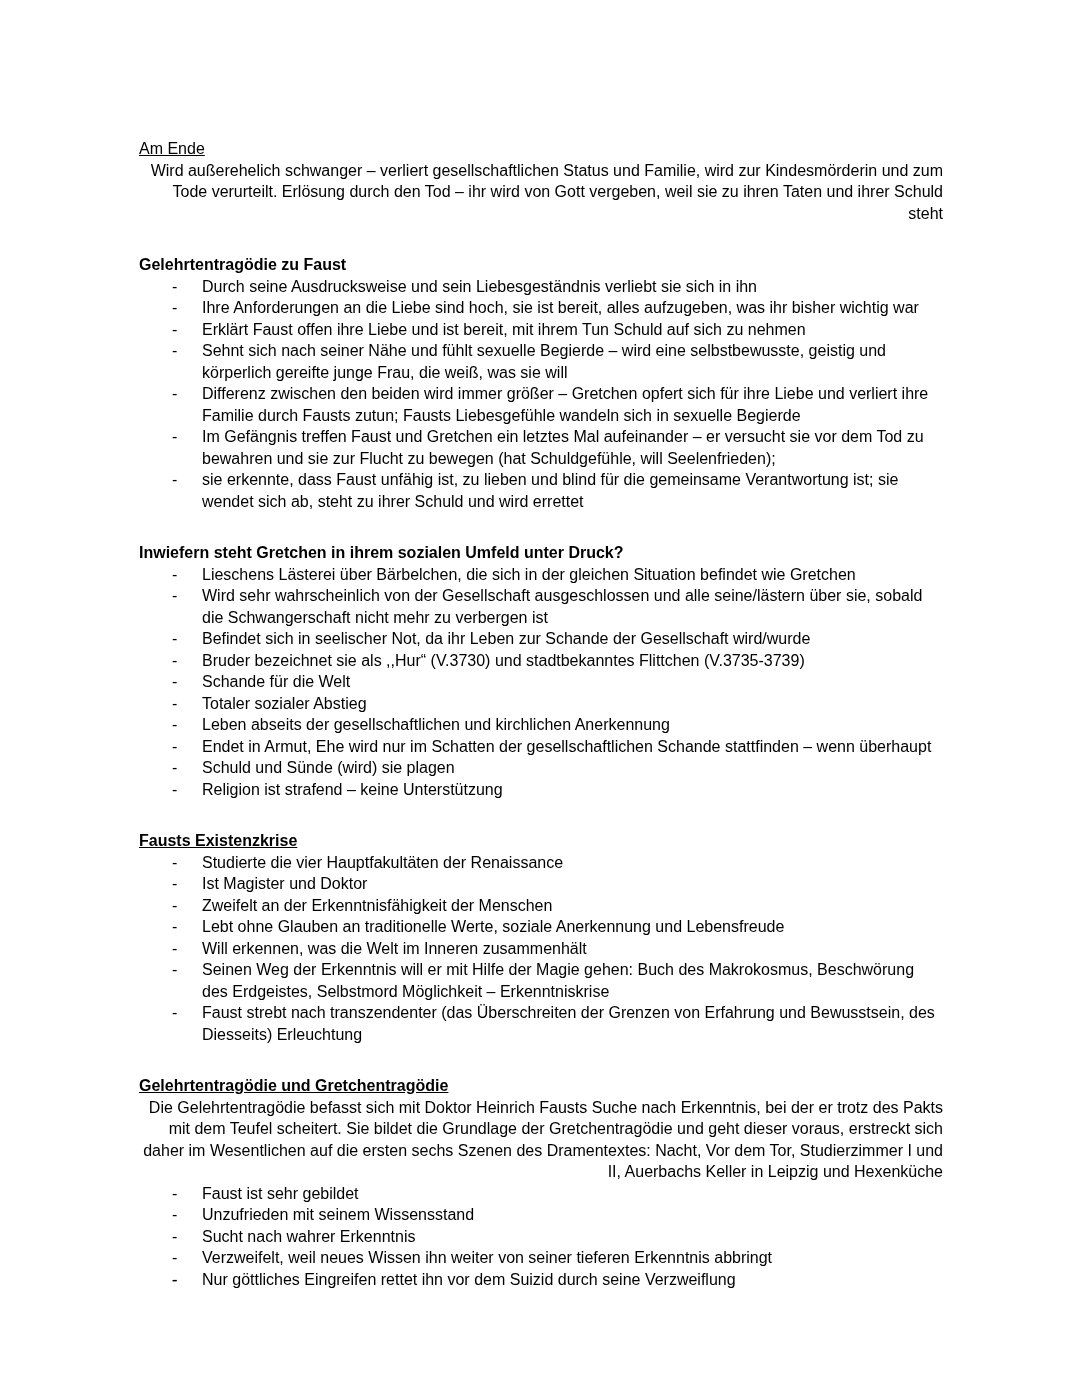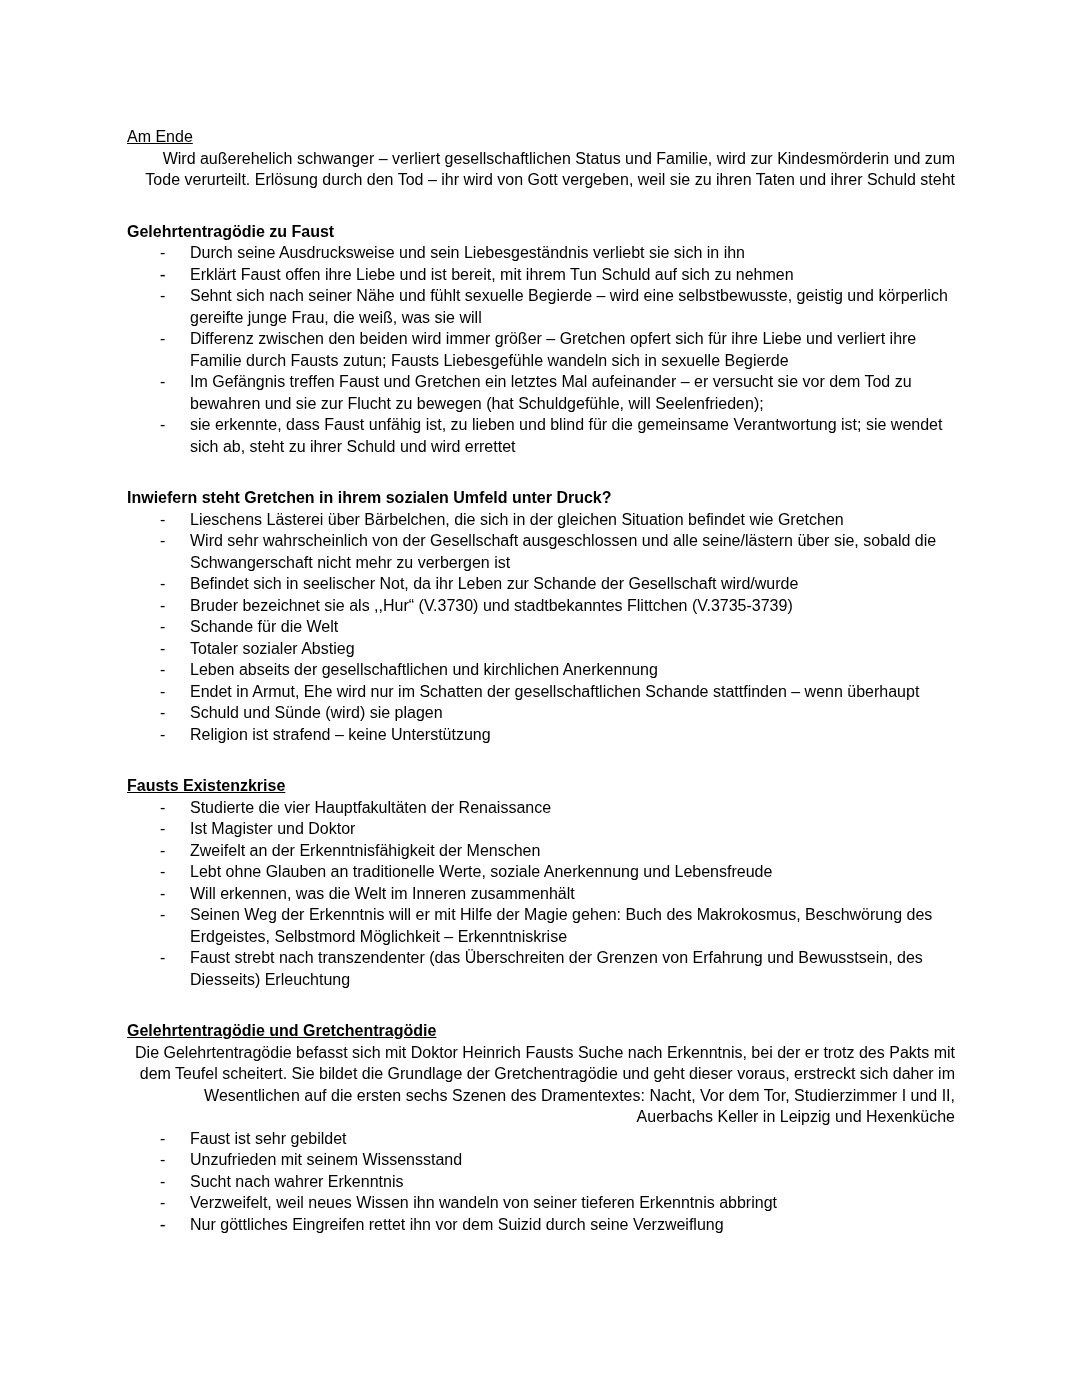--- a/index.html
+++ b/index.html
@@ -16,21 +16,21 @@
     line-height: 21.5px;
     color: #000000;
     -webkit-font-smoothing: antialiased;
   }
   .page {
     box-sizing: border-box;
     width: 1080px;
     height: 1397px;
     padding: 126px 125px 0 127px;
   }
-  .doc-section { margin: 0; }
+  .doc-section { margin: 12px; }
   .doc-section + .doc-section { margin-top: 30px; }
   .heading {
     margin: 0;
     font-weight: normal;
   }
   .heading.bold { font-weight: bold; }
   .heading.underline { text-decoration: underline; }
   .para {
     margin: 0;
     text-align: right;
@@ -50,21 +50,21 @@
 <body>
 
 <div class="page">
     <section class="doc-section">
       <div class="heading underline">Am Ende</div>
       <p class="para">Wird außerehelich schwanger – verliert gesellschaftlichen Status und Familie, wird zur Kindesmörderin und zum Tode verurteilt. Erlösung durch den Tod – ihr wird von Gott vergeben, weil sie zu ihren Taten und ihrer Schuld steht</p>
     </section>
     <section class="doc-section">
       <div class="heading bold">Gelehrtentragödie zu Faust</div>
       <div class="bullet"><span class="dash">-</span><span class="btext">Durch seine Ausdrucksweise und sein Liebesgeständnis verliebt sie sich in ihn</span></div>
-      <div class="bullet"><span class="dash">-</span></div>
+      <div class="bullet"><span class="dash">-</span><span class="btext">Ihre Anforderungen an die Liebe sind hoch, sie ist bereit, alles aufzugeben, was ihr bisher wichtig war</span></div>
       <div class="bullet"><span class="dash">-</span><span class="btext">Erklärt Faust offen ihre Liebe und ist bereit, mit ihrem Tun Schuld auf sich zu nehmen</span></div>
       <div class="bullet"><span class="dash">-</span><span class="btext">Sehnt sich nach seiner Nähe und fühlt sexuelle Begierde – wird eine selbstbewusste, geistig und körperlich gereifte junge Frau, die weiß, was sie will</span></div>
       <div class="bullet"><span class="dash">-</span><span class="btext">Differenz zwischen den beiden wird immer größer – Gretchen opfert sich für ihre Liebe und verliert ihre Familie durch Fausts zutun; Fausts Liebesgefühle wandeln sich in sexuelle Begierde</span></div>
       <div class="bullet"><span class="dash">-</span><span class="btext">Im Gefängnis treffen Faust und Gretchen ein letztes Mal aufeinander – er versucht sie vor dem Tod zu bewahren und sie zur Flucht zu bewegen (hat Schuldgefühle, will Seelenfrieden);</span></div>
       <div class="bullet"><span class="dash">-</span><span class="btext">sie erkennte, dass Faust unfähig ist, zu lieben und blind für die gemeinsame Verantwortung ist; sie wendet sich ab, steht zu ihrer Schuld und wird errettet</span></div>
     </section>
     <section class="doc-section">
       <div class="heading bold">Inwiefern steht Gretchen in ihrem sozialen Umfeld unter Druck?</div>
       <div class="bullet"><span class="dash">-</span><span class="btext">Lieschens Lästerei über Bärbelchen, die sich in der gleichen Situation befindet wie Gretchen</span></div>
       <div class="bullet"><span class="dash">-</span><span class="btext">Wird sehr wahrscheinlich von der Gesellschaft ausgeschlossen und alle seine/lästern über sie, sobald die Schwangerschaft nicht mehr zu verbergen ist</span></div>
@@ -86,17 +86,17 @@
       <div class="bullet"><span class="dash">-</span><span class="btext">Will erkennen, was die Welt im Inneren zusammenhält</span></div>
       <div class="bullet"><span class="dash">-</span><span class="btext">Seinen Weg der Erkenntnis will er mit Hilfe der Magie gehen: Buch des Makrokosmus, Beschwörung des Erdgeistes, Selbstmord Möglichkeit – Erkenntniskrise</span></div>
       <div class="bullet"><span class="dash">-</span><span class="btext">Faust strebt nach transzendenter (das Überschreiten der Grenzen von Erfahrung und Bewusstsein, des Diesseits) Erleuchtung</span></div>
     </section>
     <section class="doc-section">
       <div class="heading bold underline">Gelehrtentragödie und Gretchentragödie</div>
       <p class="para"><strong>Die Gelehrtentragödie</strong> befasst sich mit Doktor Heinrich Fausts Suche nach Erkenntnis, bei der er trotz des Pakts mit dem Teufel scheitert. Sie bildet die Grundlage der Gretchentragödie und geht dieser voraus, erstreckt sich daher im Wesentlichen auf die ersten sechs Szenen des Dramentextes: Nacht, Vor dem Tor, Studierzimmer I und II, Auerbachs Keller in Leipzig und Hexenküche</p>
       <div class="bullet"><span class="dash">-</span><span class="btext">Faust ist sehr gebildet</span></div>
       <div class="bullet"><span class="dash">-</span><span class="btext">Unzufrieden mit seinem Wissensstand</span></div>
       <div class="bullet"><span class="dash">-</span><span class="btext">Sucht nach wahrer Erkenntnis</span></div>
-      <div class="bullet"><span class="dash">-</span><span class="btext">Verzweifelt, weil neues Wissen ihn wandeln von seiner tieferen Erkenntnis abbringt</span></div>
+      <div class="bullet"><span class="dash">-</span><span class="btext">Verzweifelt, weil neues Wissen ihn weiter von seiner tieferen Erkenntnis abbringt</span></div>
       <div class="bullet"><span class="dash">-</span></div>
       <div class="bullet"><span class="dash">-</span><span class="btext">Nur göttliches Eingreifen rettet ihn vor dem Suizid durch seine Verzweiflung</span></div>
     </section>
   </div>
 
 </body></html>

